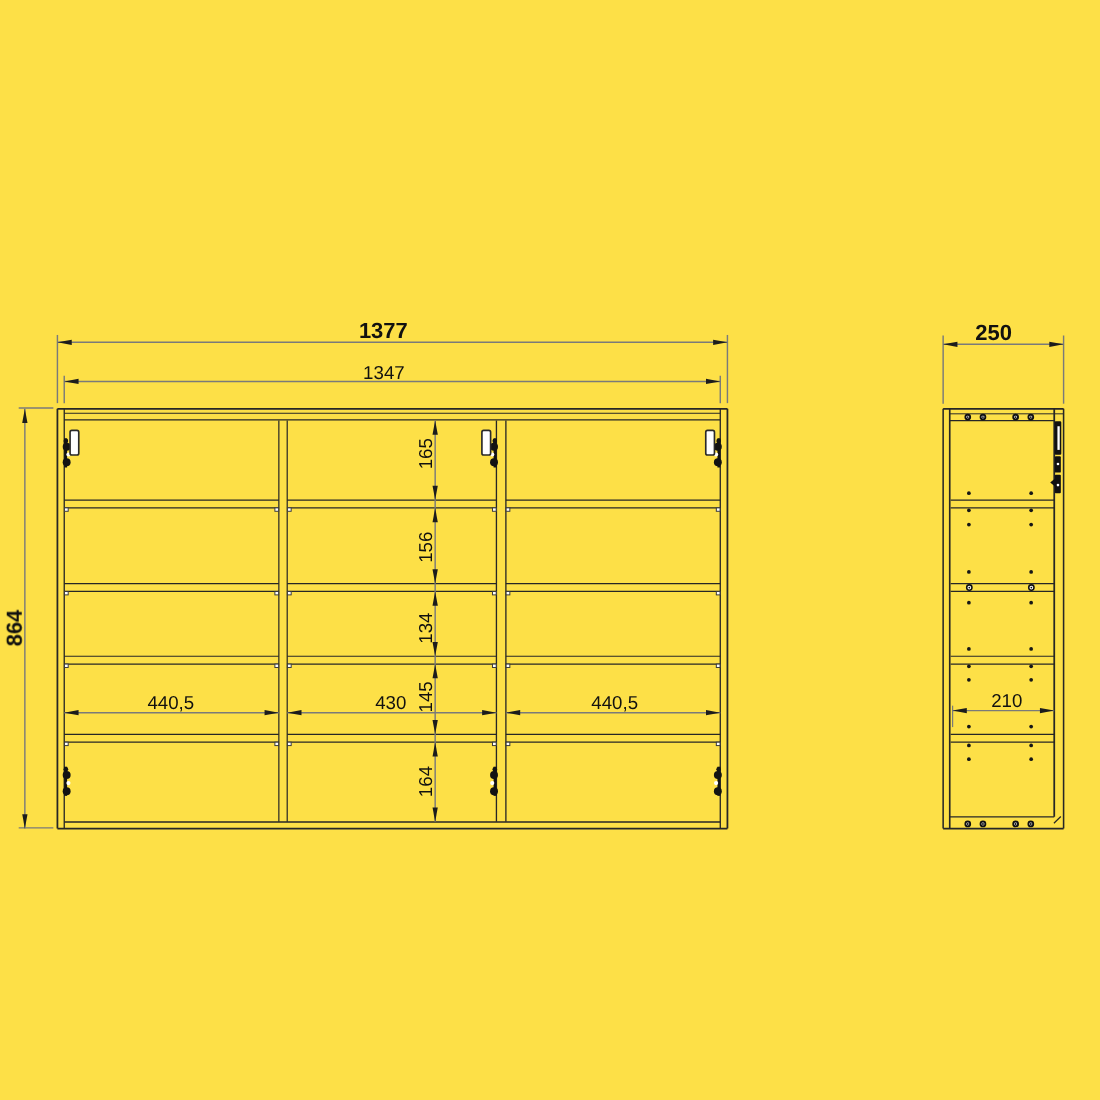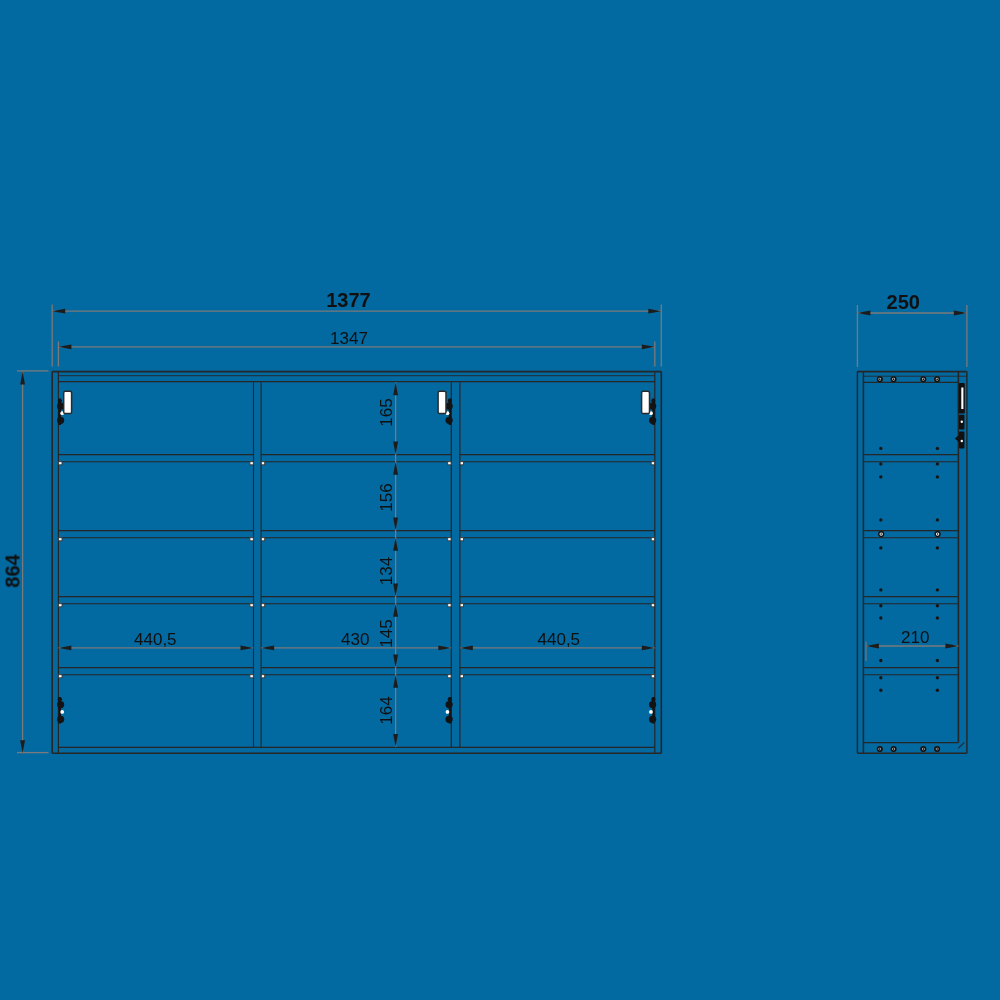--- a/index.html
+++ b/index.html
@@ -1,16 +1,16 @@
 <!DOCTYPE html>
 <html><head>
 <meta charset="utf-8">
 <style>
   html,body{margin:0;padding:0;background:#ffffff;}
-  .page{width:1000px;height:1000px;position:relative;background:#0369a1;overflow:hidden;}
+  .page{width:1000px;height:1000px;position:relative;background:#fde047;overflow:hidden;}
   text{font-family:"Liberation Sans", sans-serif;fill:#111;}
   .dimb{font-size:20px;font-weight:bold;}
   .dimr{font-size:17px;}
 </style>
 </head>
 <body>
 <div class="page">
 <svg width="1000" height="1000" viewBox="0 0 1000 1000" xmlns="http://www.w3.org/2000/svg">
 <defs>
   <polygon id="aL" points="0,0 13,-2.4 13,2.4" fill="#1c1c1c"></polygon>

